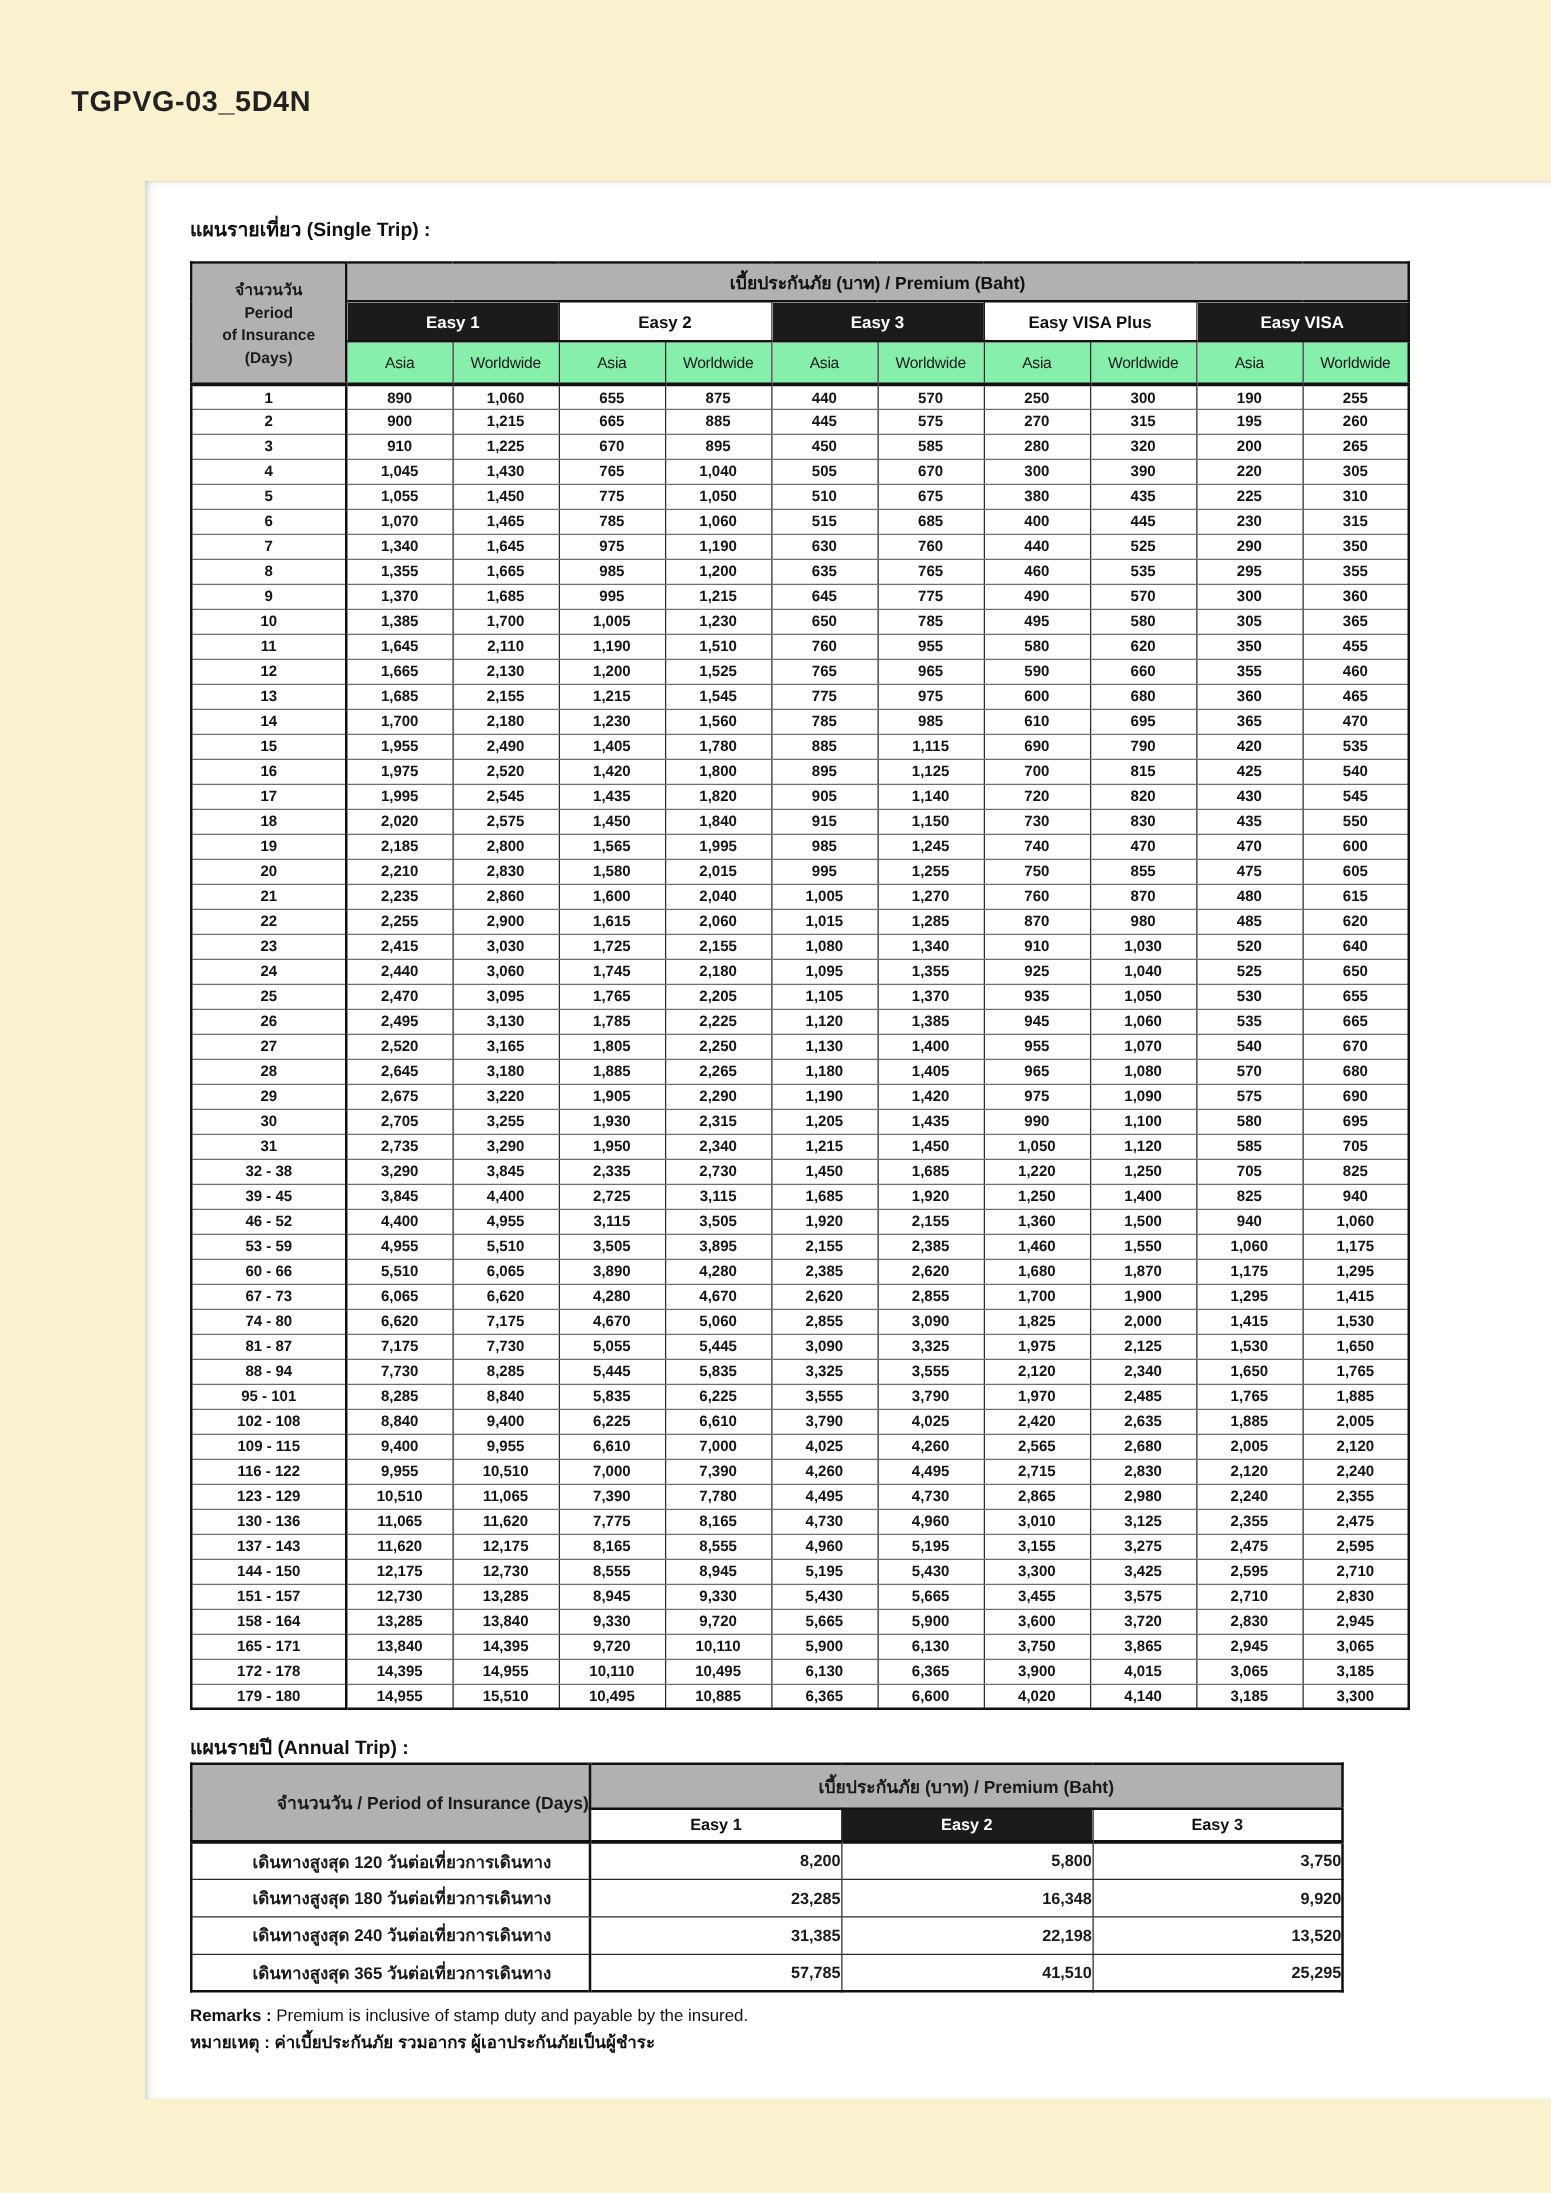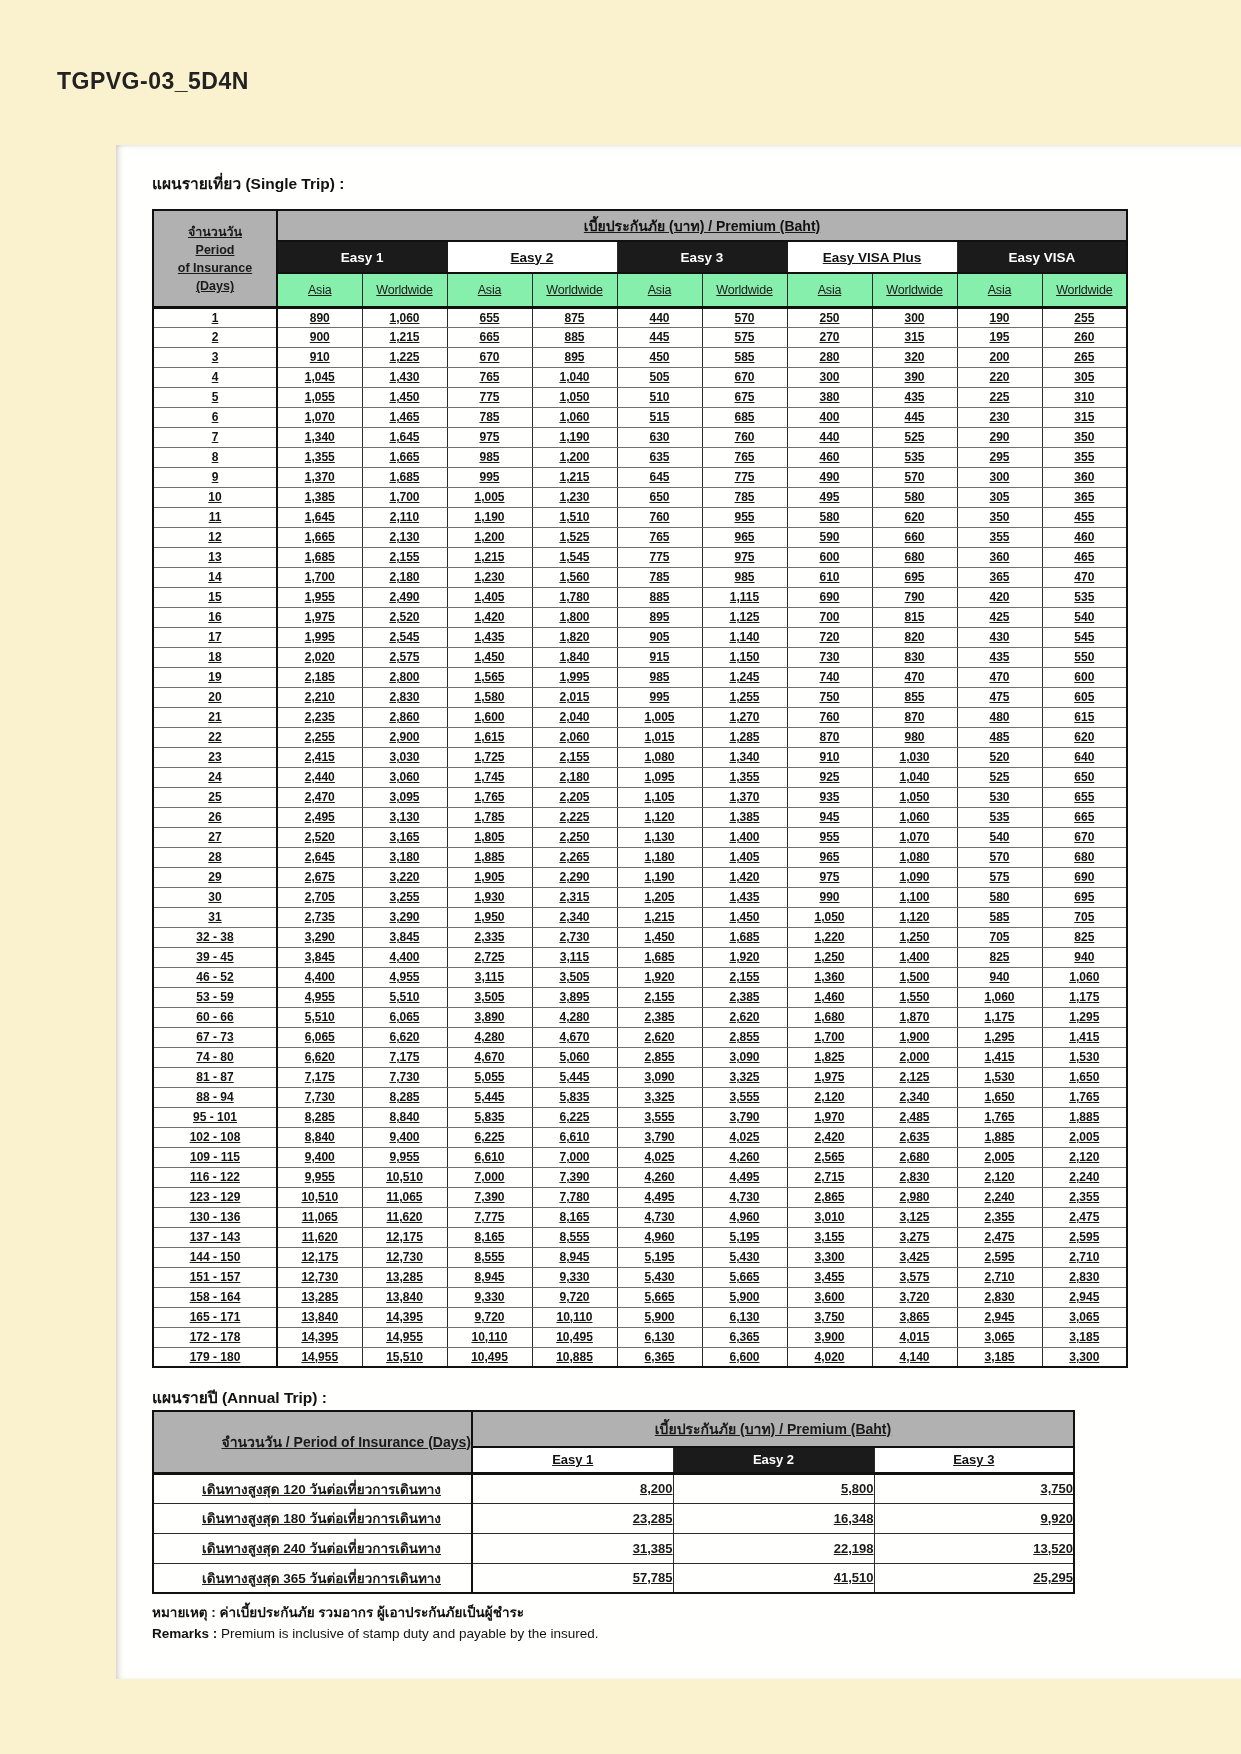--- a/index.html
+++ b/index.html
@@ -30,21 +30,21 @@
     position: absolute;
     left: 36px;
     font-size: 15.5px;
     font-weight: bold;
     color: #111;
   }
   .title-single { top: 26px; }
   .title-annual { top: 1240px; }
 
   
-  table { border-collapse: collapse; table-layout: fixed; text-decoration: underline; }
+  table { border-collapse: collapse; table-layout: fixed; }
   .trip-table {
     position: absolute;
     left: 36px; top: 64px;
     width: 976px;
     border: 2px solid #111;
   }
   .trip-table th, .trip-table td {
     border: 1px solid #2b2b2b;
     text-align: center;
     vertical-align: middle;
@@ -943,17 +943,17 @@
         <tr>
           <td class="annual-label">เดินทางสูงสุด 365 วันต่อเที่ยวการเดินทาง</td>
           <td>57,785</td>
           <td>41,510</td>
           <td>25,295</td>
         </tr>
       </tbody>
   </table>
 
   <div class="remarks">
+    <div><span class="bold">Remarks :</span><span> Premium is inclusive of stamp duty and payable by the insured.</span></div>
     <div><span class="bold">หมายเหตุ : ค่าเบี้ยประกันภัย รวมอากร ผู้เอาประกันภัยเป็นผู้ชำระ</span></div>
-    <div><span class="bold">Remarks :</span><span> Premium is inclusive of stamp duty and payable by the insured.</span></div>
   </div>
 
 </div>
 
 </body></html>

